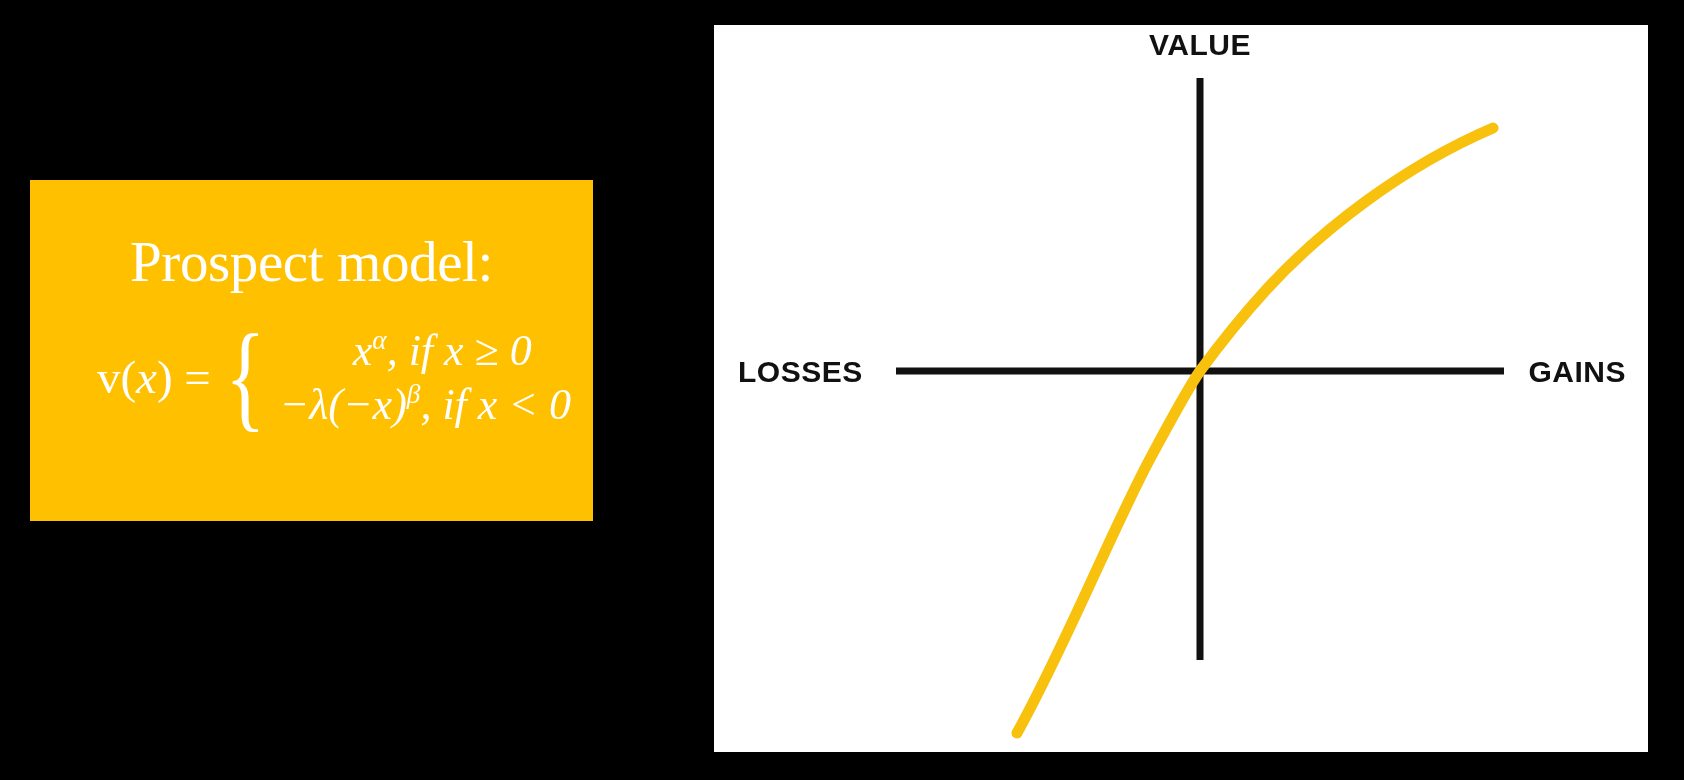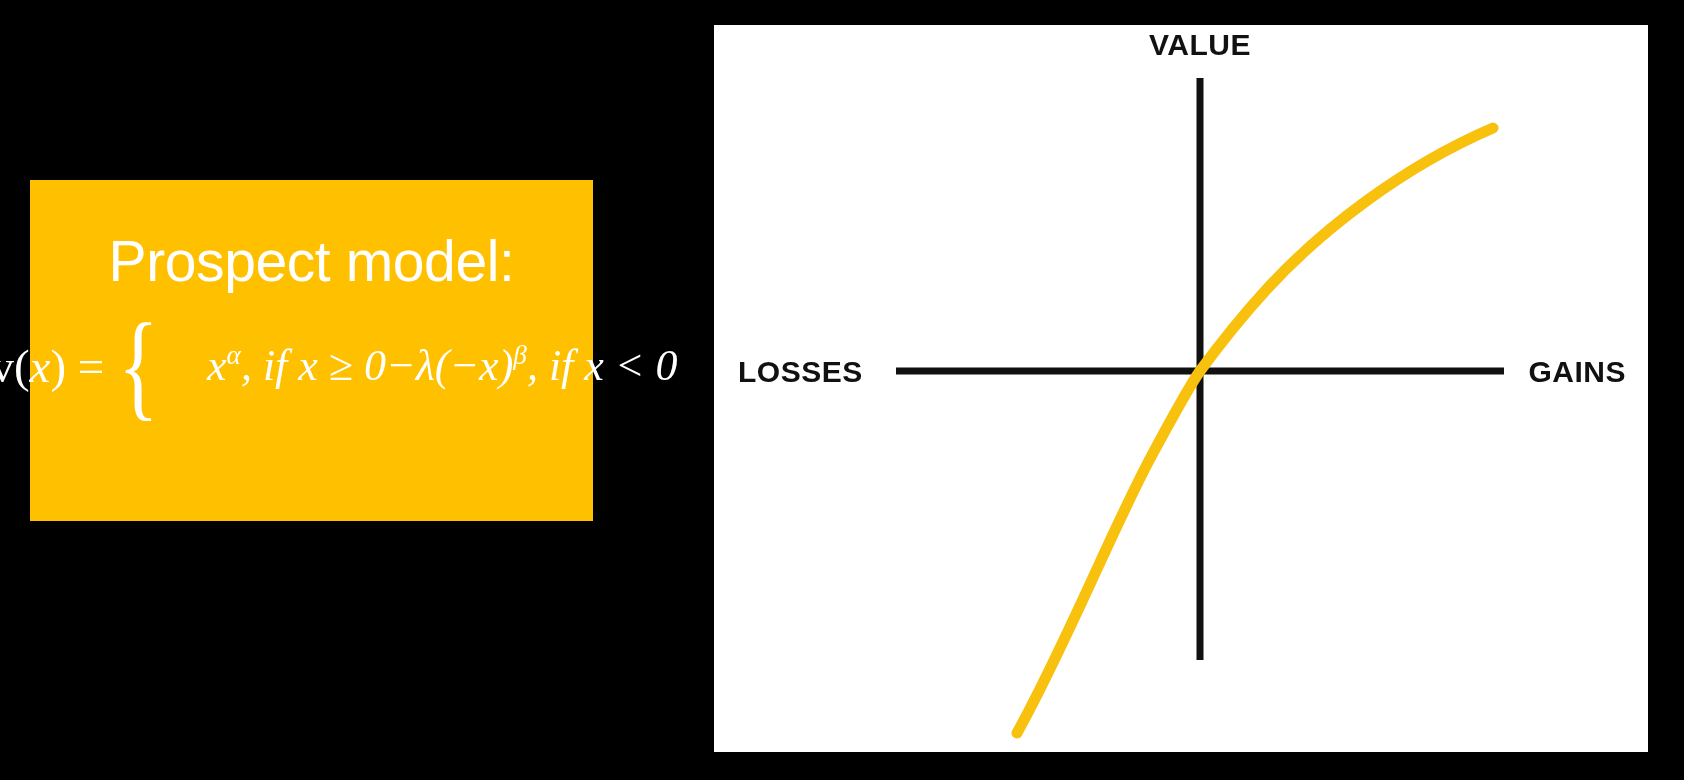--- a/index.html
+++ b/index.html
@@ -29,21 +29,21 @@
     background: #FFC000;
     display: flex;
     flex-direction: column;
     align-items: center;
     justify-content: flex-start;
     box-sizing: border-box;
     padding-top: 52px;
   }
   #box-title {
     color: #FFFFFF;
-    font-family: Liberation Sans, sans-serif;
+    font-family: Liberation Serif, serif;
     font-size: 57px;
     font-weight: 400;
     line-height: 1.05;
     letter-spacing: -0.4px;
     white-space: nowrap;
   }
 
   
   #formula {
     margin-top: 32px;
@@ -70,20 +70,21 @@
     font-size: 118px;
     line-height: 0.72;
     font-weight: 300;
     margin: 0 6px 0 2px;
     transform: scaleX(0.72);
     transform-origin: center;
     font-family: "Liberation Serif", serif;
   }
   #cases {
     display: flex;
+    flex-direction: column;
     justify-content: center;
     font-size: 44px;
     line-height: 1.22;
     font-style: italic;
   }
   #cases .case-row {
     display: block;
   }
   #case-pos {
     text-align: center;

